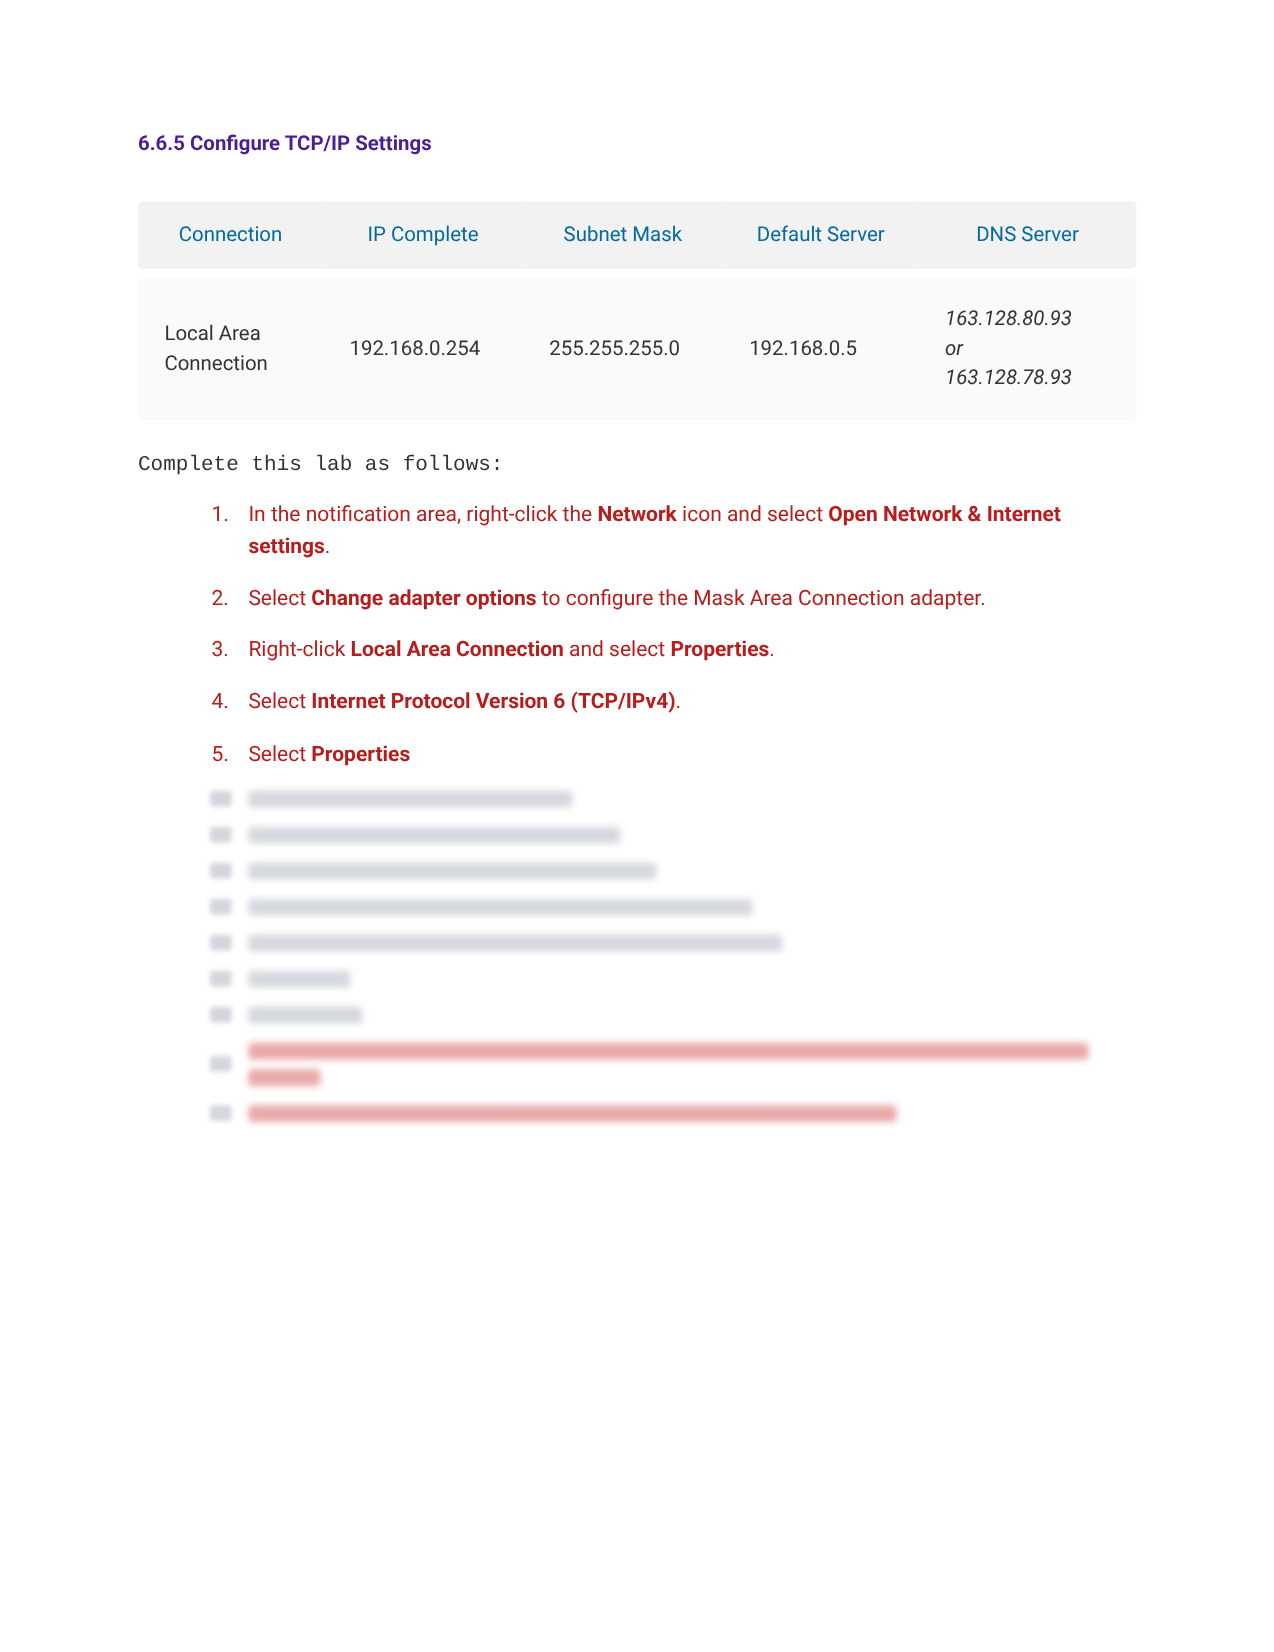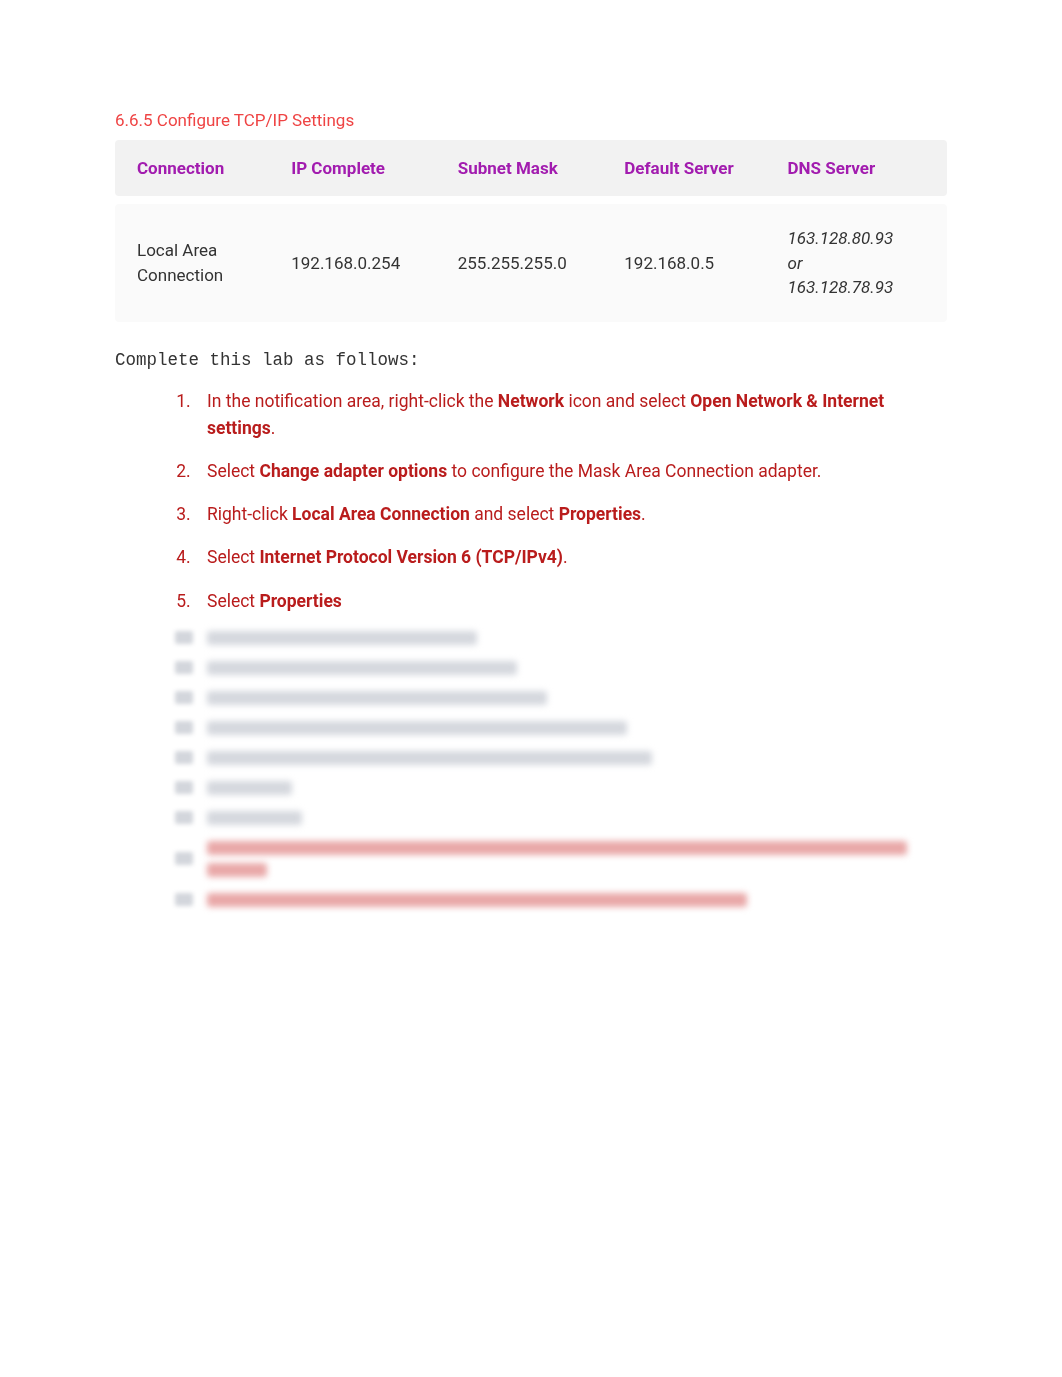--- a/index.html
+++ b/index.html
@@ -8,41 +8,42 @@
       padding: 0;
     }
     body {
       font-family: -apple-system, BlinkMacSystemFont, "Segoe UI", Roboto, "Helvetica Neue", Arial, sans-serif;
       background: #fff;
       width: 1062px;
       padding: 110px 115px 60px 115px;
       color: #333;
     }
     .title {
-      font-weight: 400;
+      font-weight: 700;
       font-size: 17px;
-      margin-bottom: 2px;
-      color: #ef4444;
+      margin-bottom: 30px;
+      color: #4c1d95;
     }
     .tbl {
       width: 100%;
       border-collapse: separate;
       border-spacing: 0 8px;
       margin-bottom: 20px;
     }
     .tbl th, .tbl td {
       text-align: left;
       font-size: 17px;
       vertical-align: middle;
     }
     .tbl th {
       background: #f2f2f2;
-      font-weight: 700;
+      font-weight: 400;
       padding: 18px 22px;
-      color: #a21caf;
+      color: #0369a1;
+      text-align: center;
     }
     .tbl th:first-child { border-top-left-radius: 4px; border-bottom-left-radius: 4px; }
     .tbl th:last-child { border-top-right-radius: 4px; border-bottom-right-radius: 4px; }
     .tbl td {
       background: #fafafa;
       padding: 22px 22px;
       color: #333;
       line-height: 1.45;
     }
     .tbl td:first-child { border-top-left-radius: 4px; border-bottom-left-radius: 4px; }

